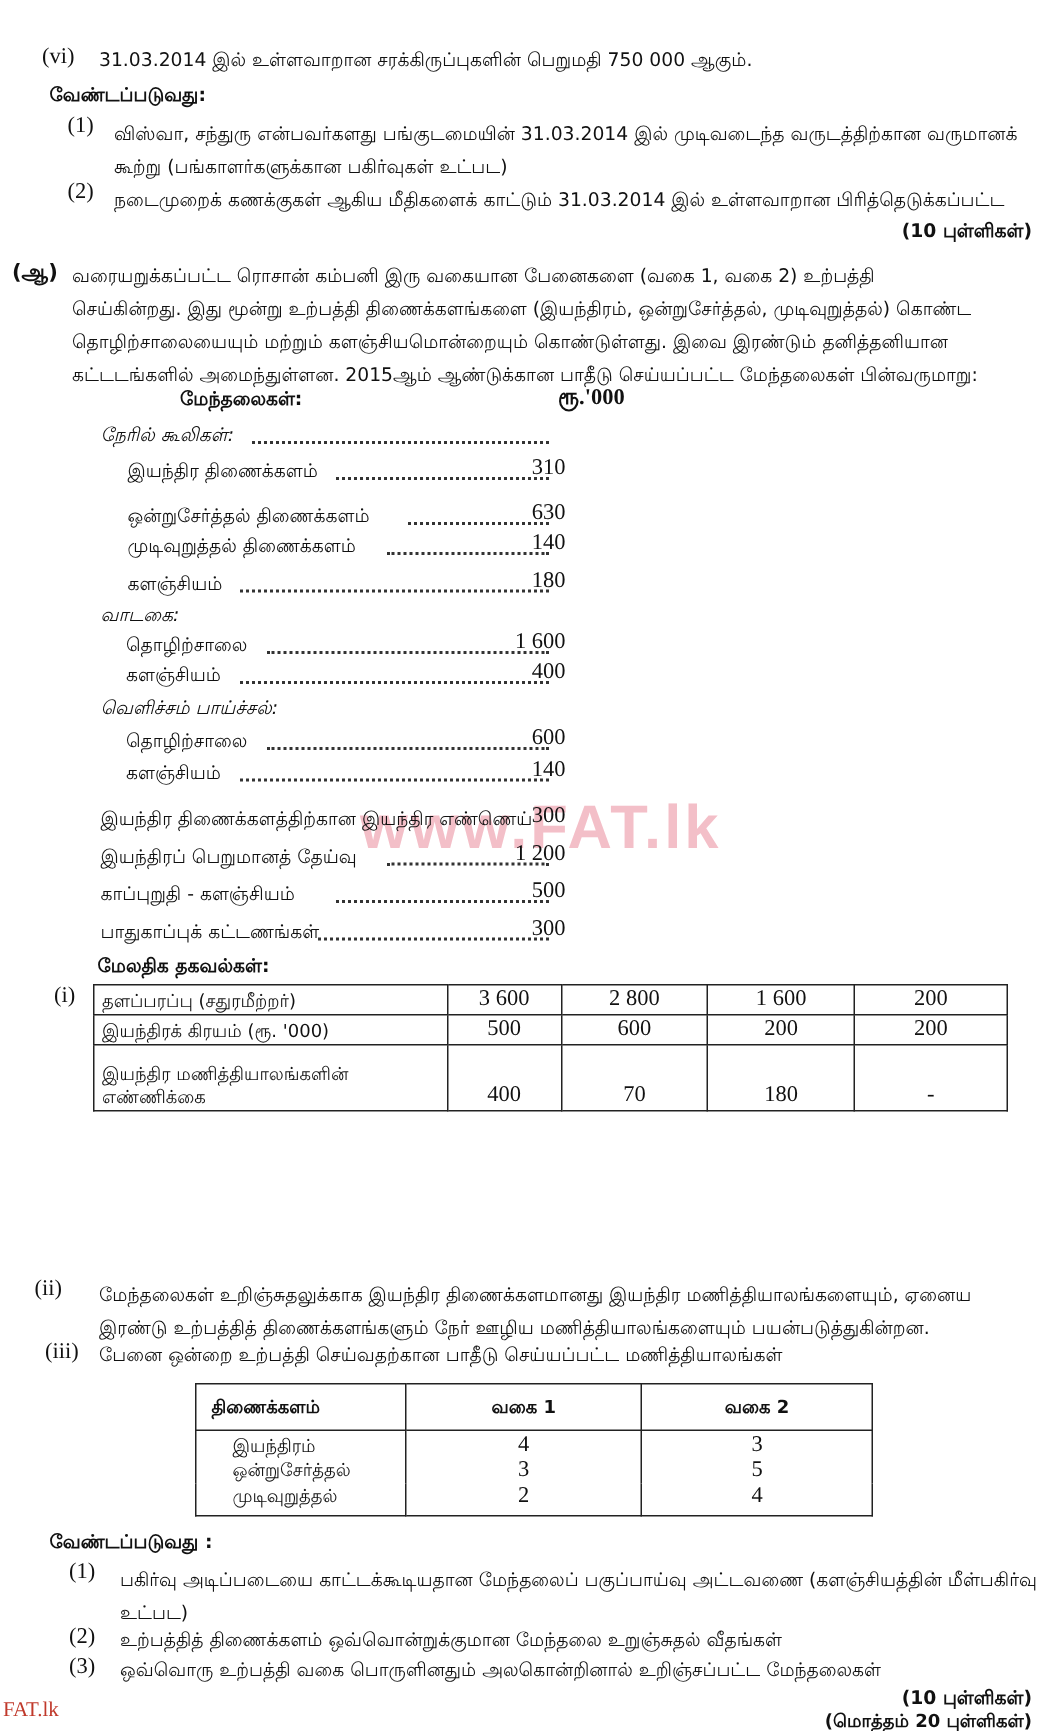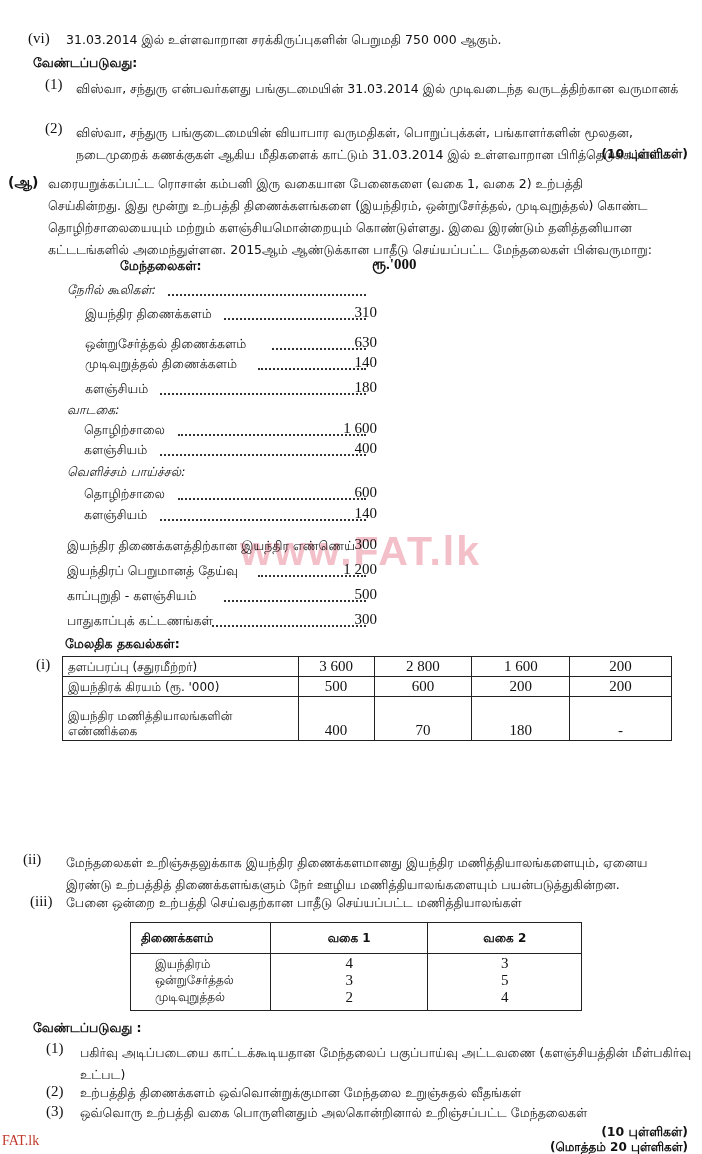--- a/index.html
+++ b/index.html
@@ -50,25 +50,25 @@
 <div class="content">
 
   <div class="abs num" style="left:28px; top:30px; font-size:15px;">(vi)</div>
   <div class="abs" style="left:66px; top:32px;">31.03.2014 இல் உள்ளவாறான சரக்கிருப்புகளின் பெறுமதி 750 000 ஆகும்.</div>
 
   <div class="abs b" style="left:33px; top:55px;">வேண்டப்படுவது:</div>
 
   <div class="abs num" style="left:45px; top:76px;">(1)</div>
   <div class="para" style="left:76px; top:78px; width:618px;">
     <span class="line">விஸ்வா, சந்துரு என்பவர்களது பங்குடமையின் 31.03.2014 இல் முடிவடைந்த வருடத்திற்கான வருமானக்</span>
+    <span class="line">கூற்று (பங்காளர்களுக்கான பகிர்வுகள் உட்பட)</span>
   </div>
 
   <div class="abs num" style="left:45px; top:120px;">(2)</div>
   <div class="para" style="left:76px; top:122px; width:618px;">
-    <span class="line">விஸ்வா, சந்துரு பங்குடைமையின் வியாபார வருமதிகள், பொறுப்புக்கள், பங்காளர்களின் மூலதன,</span>
     <span class="line">நடைமுறைக் கணக்குகள் ஆகிய மீதிகளைக் காட்டும் 31.03.2014 இல் உள்ளவாறான பிரித்தெடுக்கப்பட்ட</span>
   </div>
   <div class="abs b" style="right:14px; top:146px;">(10 புள்ளிகள்)</div>
 
   <div class="abs b" style="left:8px; top:174px; font-size:14px;">(ஆ)</div>
   <div class="para" style="left:48px; top:173px; width:648px;">
     <span class="line">வரையறுக்கப்பட்ட ரொசான் கம்பனி இரு வகையான பேனைகளை (வகை 1, வகை 2) உற்பத்தி</span>
     <span class="line">செய்கின்றது. இது மூன்று உற்பத்தி திணைக்களங்களை (இயந்திரம், ஒன்றுசேர்த்தல், முடிவுறுத்தல்) கொண்ட</span>
     <span class="line">தொழிற்சாலையையும் மற்றும் களஞ்சியமொன்றையும் கொண்டுள்ளது. இவை இரண்டும் தனித்தனியான</span>
     <span class="line">கட்டடங்களில் அமைந்துள்ளன. 2015ஆம் ஆண்டுக்கான பாதீடு செய்யப்பட்ட மேந்தலைகள் பின்வருமாறு:</span>

